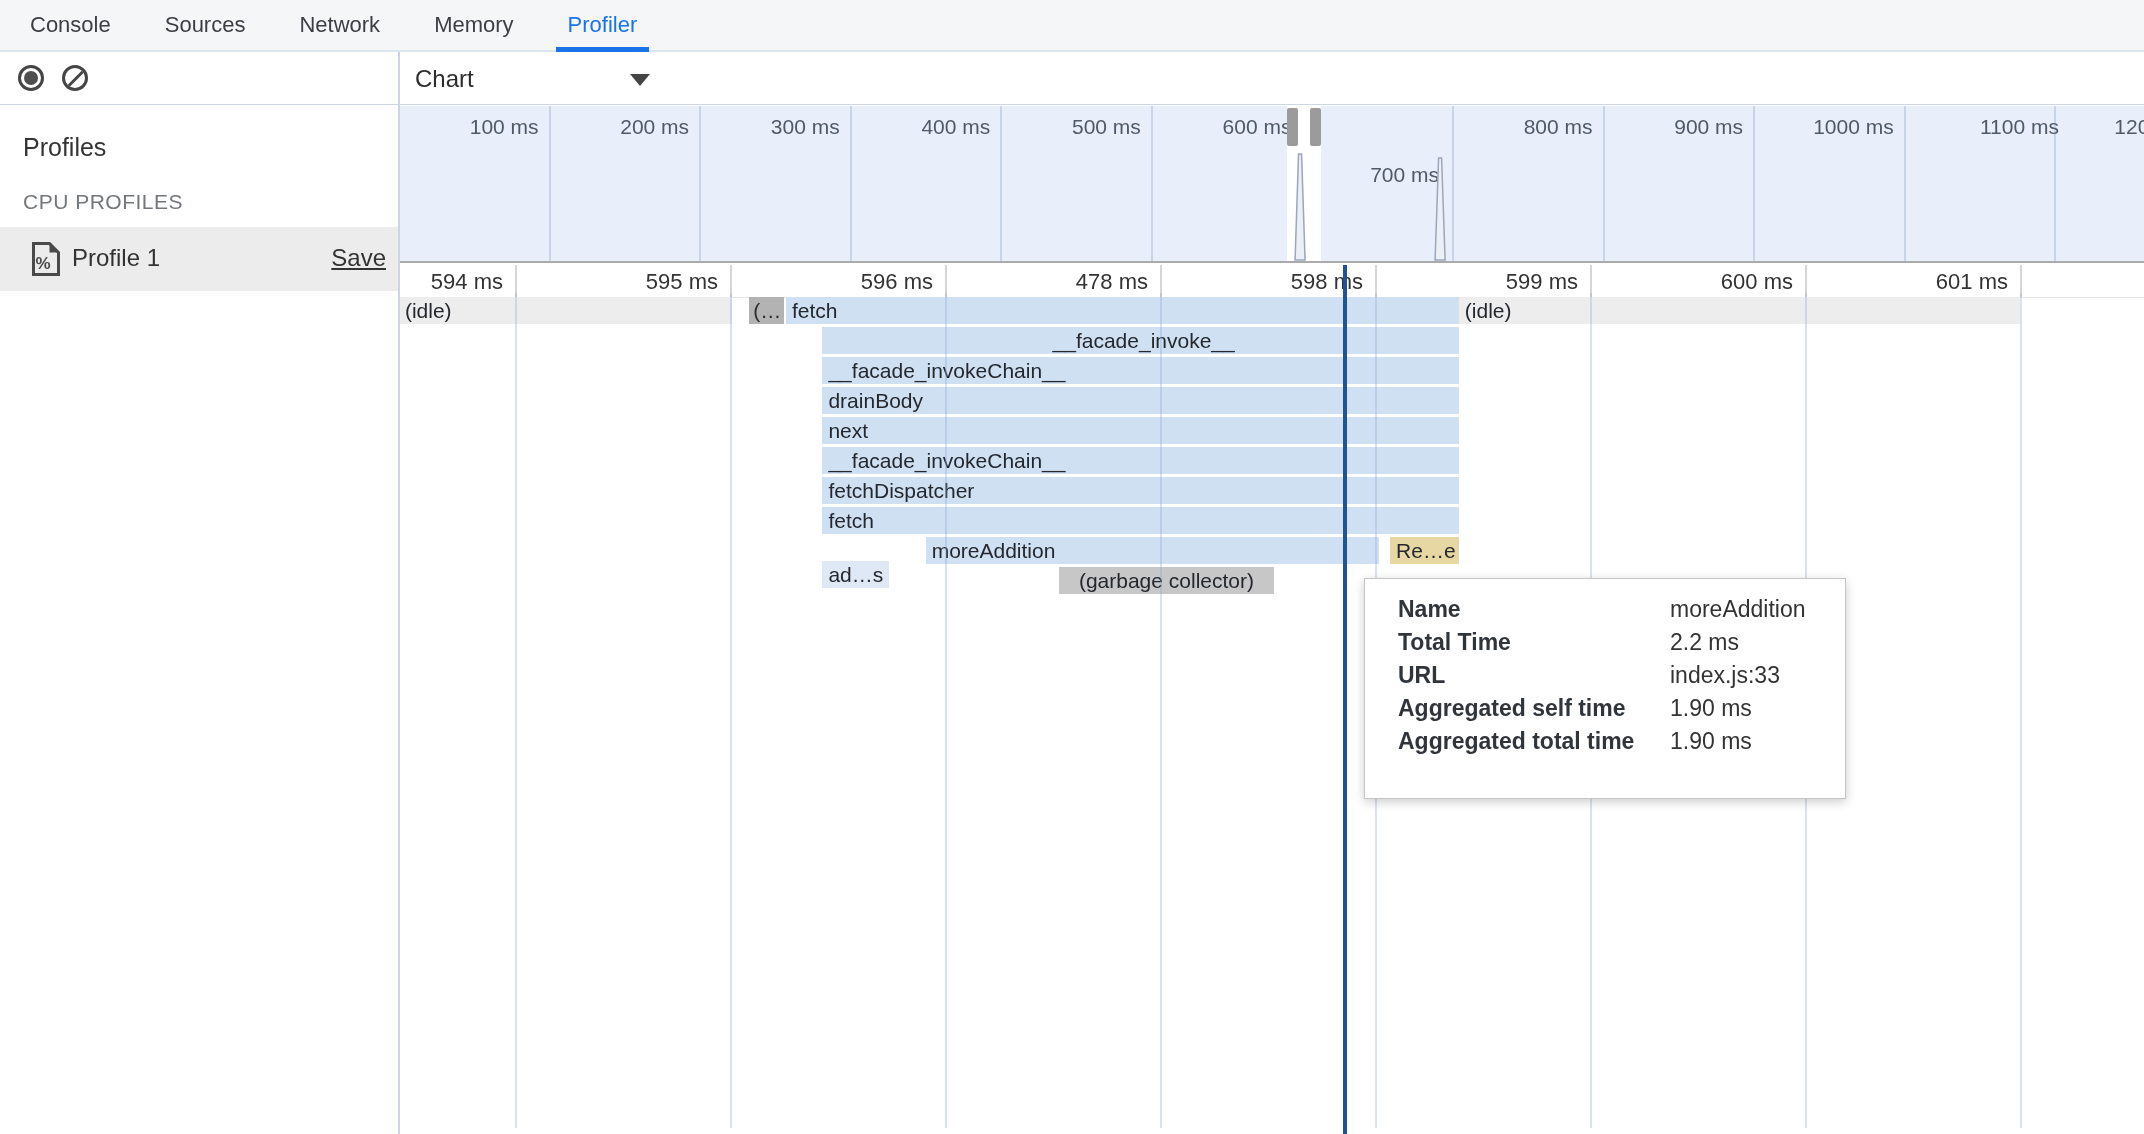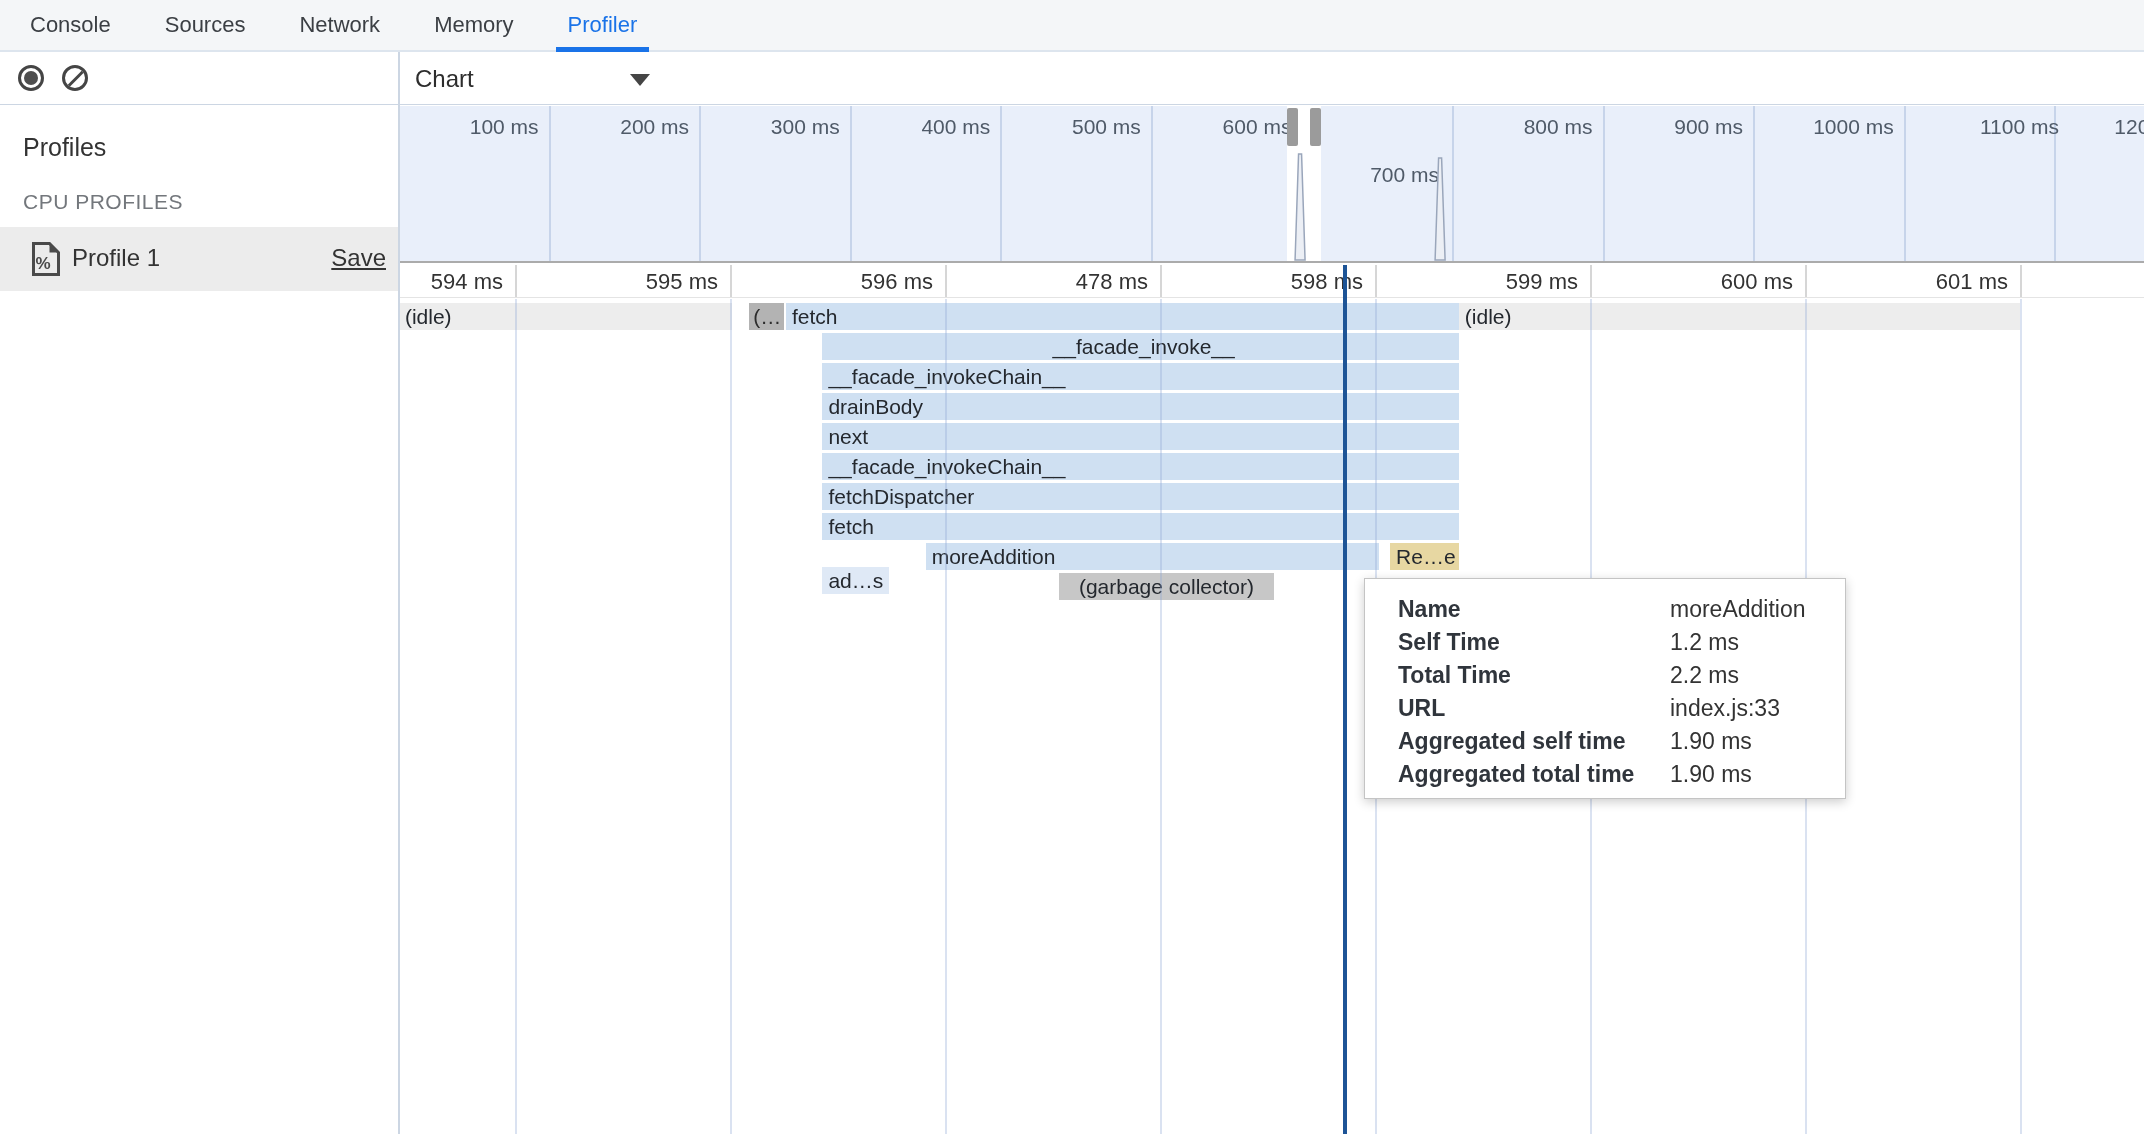--- a/index.html
+++ b/index.html
@@ -51,21 +51,21 @@
   .ov-handle{position:absolute;top:2px;width:11px;height:38px;background:#9b9b9b;
             border-radius:2px;z-index:5;}
   .ov-spikes{position:absolute;left:0;top:0;z-index:4;}
   
   .ruler{position:absolute;left:400px;top:265px;width:1744px;height:33px;background:#fff;
          border-bottom:1px solid #e4e4e4;box-sizing:border-box;overflow:hidden;}
   .rl-tick{position:absolute;top:0;bottom:0;width:2px;background:#d6d6d6;}
   .rl-label{position:absolute;top:4px;width:188px;text-align:right;font-size:22px;
             color:#333;white-space:nowrap;}
   
-  .flame{position:absolute;left:400px;top:299px;width:1744px;height:835px;overflow:hidden;}
+  .flame{position:absolute;left:400px;top:293px;width:1744px;height:835px;overflow:hidden;}
   .fl-grid{position:absolute;top:0;bottom:0;width:2px;background:rgba(144,168,214,.33);z-index:5;}
   .bar{position:absolute;height:27px;line-height:27px;font-size:21px;color:#24282e;
        padding-left:6px;box-sizing:border-box;white-space:nowrap;overflow:hidden;z-index:1;}
   .bar.js{background:#cfe0f2;}
   .bar.js-light{background:#dfe9f6;}
   .bar.idle{background:#ededed;}
   .bar.chip{background:#b3b3b3;color:#2c2c2c;padding-left:4px;}
   .bar.gc{background:#c7c7c7;text-align:center;padding-left:0;}
   .bar.event{background:#e7d7a2;}
   .cursor{position:absolute;left:1343px;top:265px;width:4px;height:869px;background:#1d5496;z-index:6;}
@@ -189,24 +189,20 @@
     <div class="fl-grid" style="left: 1620px;"></div>
   </div>
 <div class="cursor"></div>
 
 <div class="tooltip" id="tooltip">
     <div class="tt-row">
       <div class="tt-label">Name</div>
       <div class="tt-value">moreAddition</div>
     </div>
     <div class="tt-row">
-      <div class="tt-label">Self Time</div>
-      <div class="tt-value">1.2 ms</div>
-    </div>
-    <div class="tt-row">
       <div class="tt-label">Total Time</div>
       <div class="tt-value">2.2 ms</div>
     </div>
     <div class="tt-row">
       <div class="tt-label">URL</div>
       <div class="tt-value">index.js:33</div>
     </div>
     <div class="tt-row">
       <div class="tt-label">Aggregated self time</div>
       <div class="tt-value">1.90 ms</div>

